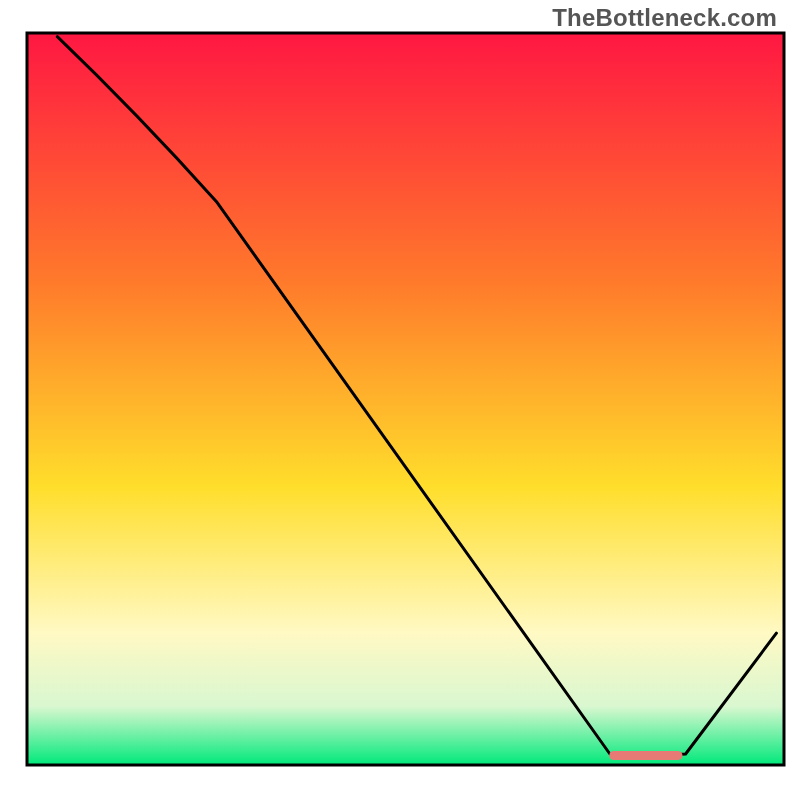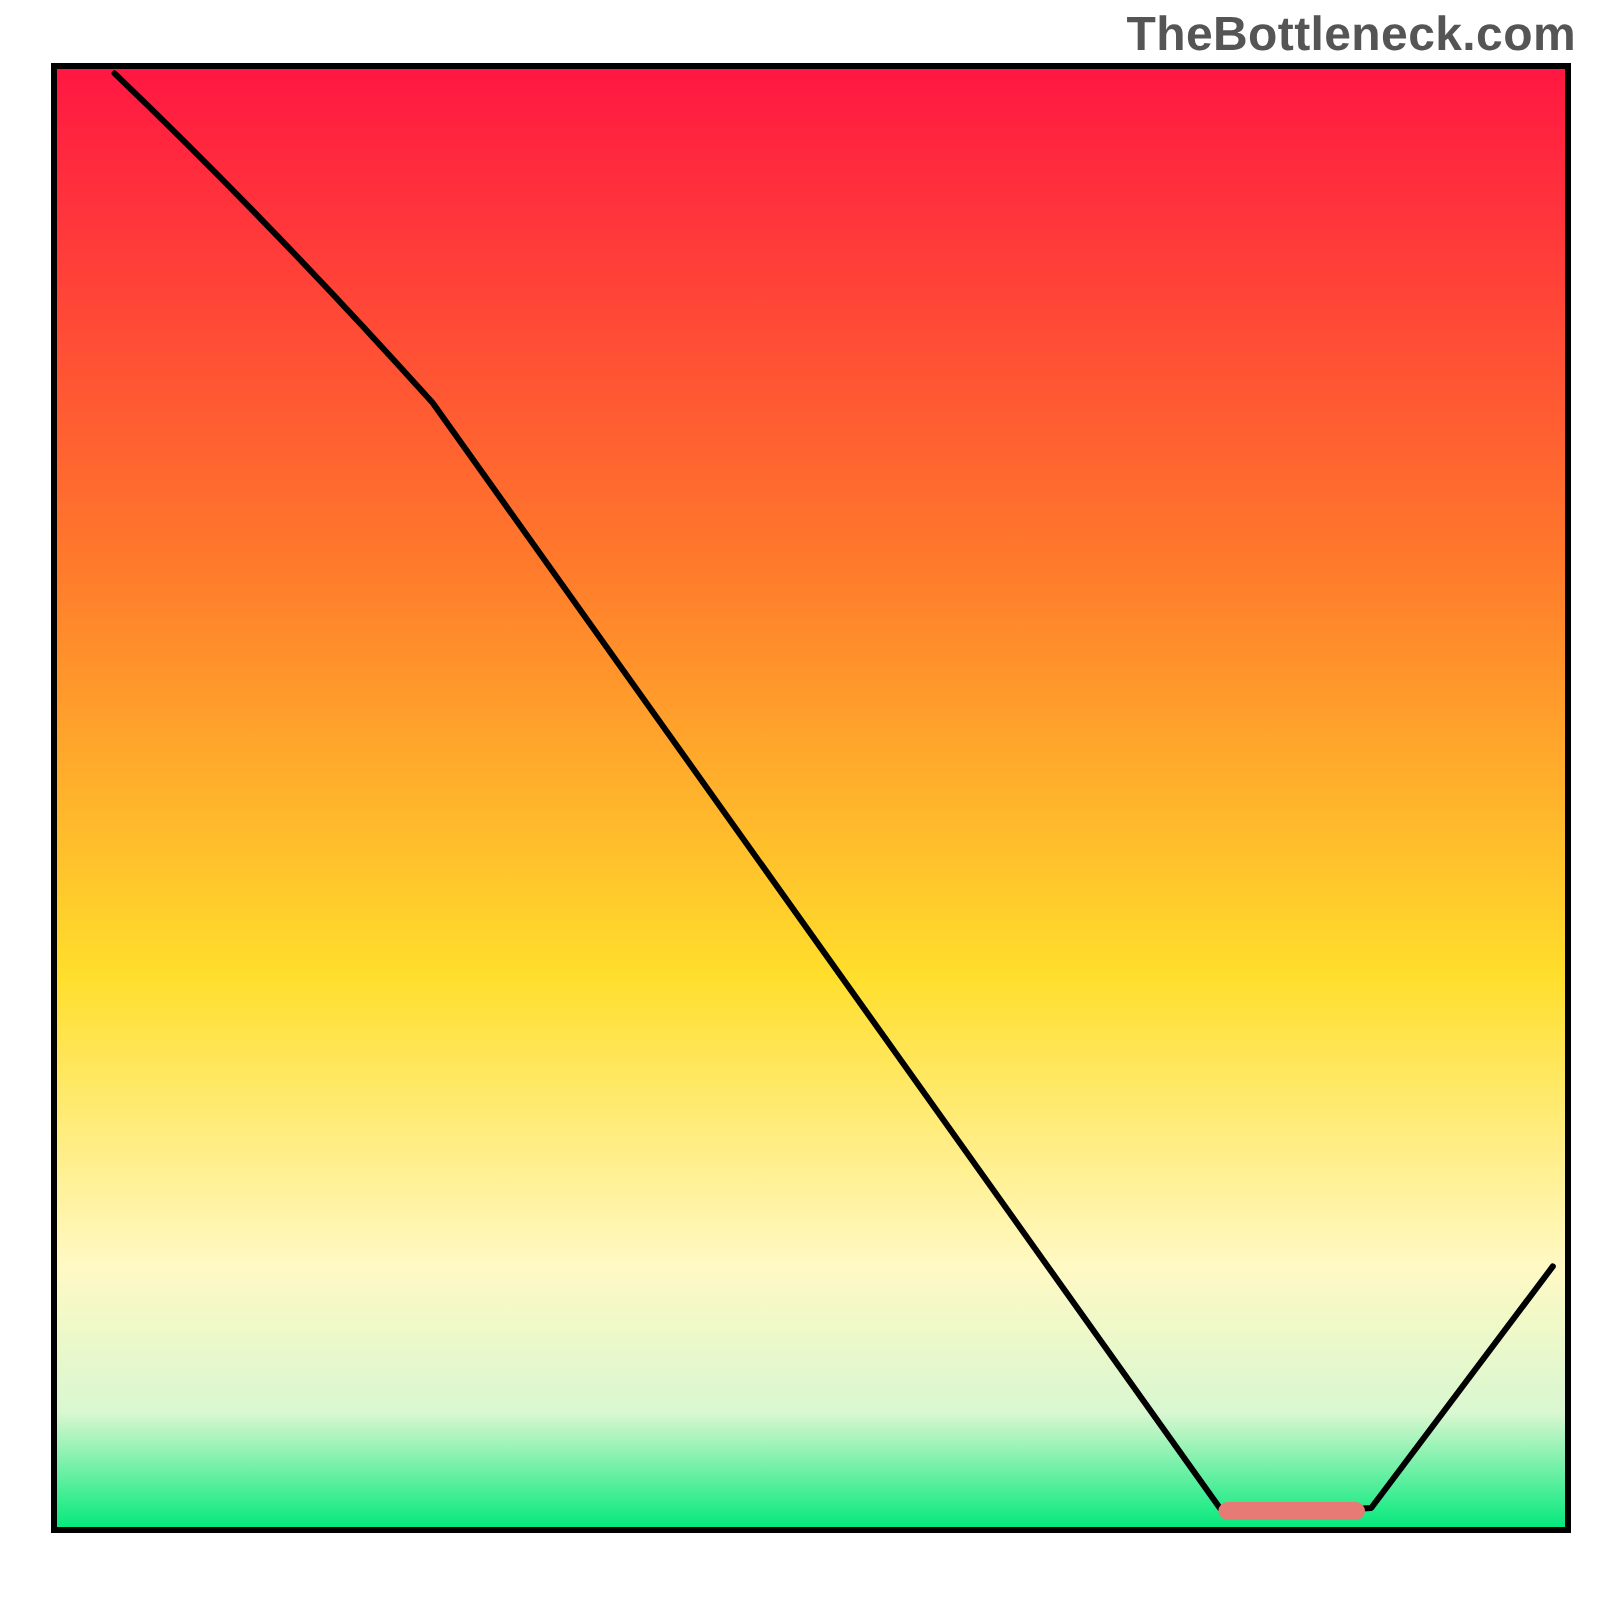--- a/index.html
+++ b/index.html
@@ -11,21 +11,21 @@
     font-family: Arial, Helvetica, sans-serif;
   }
   .container {
     position: relative;
     width: 800px;
     height: 800px;
   }
   .attribution {
     position: absolute;
     top: 4px;
-    right: 12px;
+    right: 23px;
     font-size: 24px;
     font-weight: 600;
     color: #555555;
     letter-spacing: 0.2px;
   }
   svg.plot {
     position: absolute;
     left: 0;
     top: 0;
     width: 800px;

